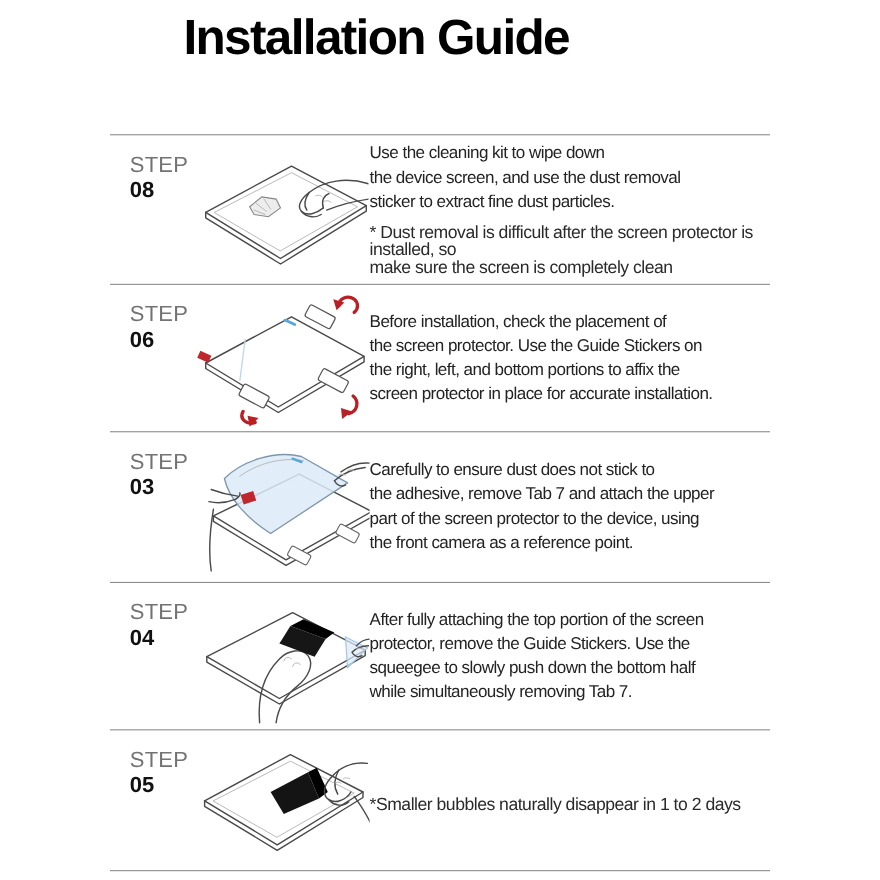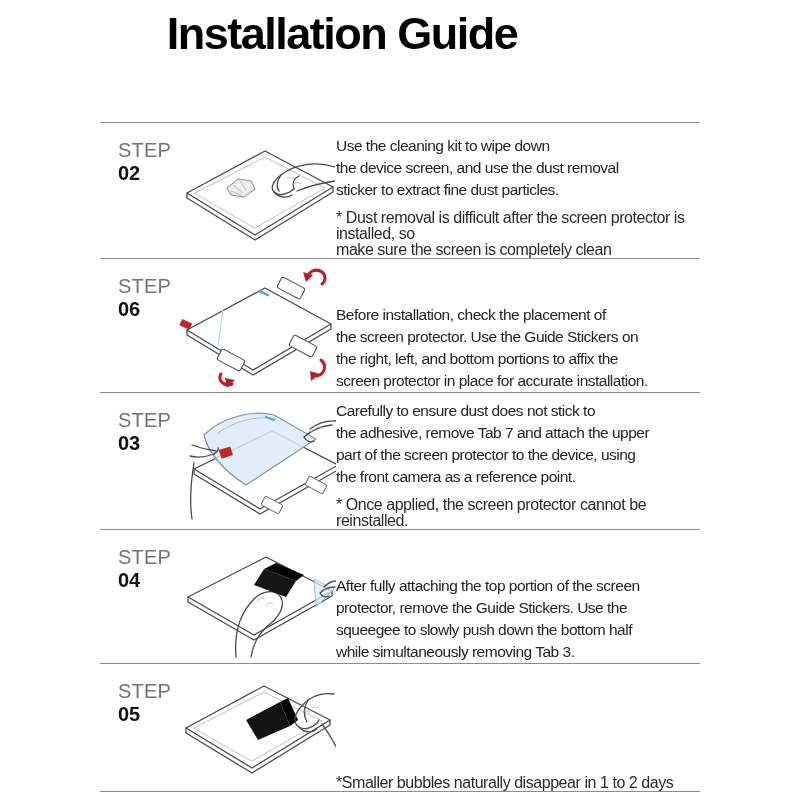--- a/index.html
+++ b/index.html
@@ -32,21 +32,21 @@
     font-size:20px;color:#737373;letter-spacing:0.2px;line-height:23px;
   }
   .step-label .num{
     font-size:20px;font-weight:bold;color:#111;line-height:23px;
   }
   .step-art{
     width:162px;flex:none;display:flex;align-items:center;justify-content:center;
   }
   .step-art svg{display:block;}
   .step-text{
-    flex:1;display:flex;flex-direction:column;justify-content:flex-end;
+    flex:1;display:flex;flex-direction:column;justify-content:center;
     padding-right:2px;
   }
   .body{
     font-size:15.5px;line-height:22px;letter-spacing:-0.5px;
     color:#232323;white-space:pre-line;
   }
   .note{
     font-size:16px;line-height:16px;letter-spacing:-0.45px;
     color:#2a2a2a;white-space:pre-line;margin-top:9px;
   }
@@ -57,21 +57,21 @@
 </head>
 <body>
 
 <div class="title">Installation Guide</div>
 
 <div class="guide">
 
   <div class="step-row">
     <div class="step-label">
       <div class="word">STEP</div>
-      <div class="num">02</div>
+      <div class="num">08</div>
     </div>
     <div class="step-art">
       <svg width="160" height="120" viewBox="0 0 160 120">
         <path class="sk" d="M12,62 L90,20 L158,56 L80,104 Z" fill="#fefefe"></path>
         <path class="sk" d="M12,62 L12,67 L80,109 L158,61 L158,56" fill="#f7f7f7"></path>
         <path class="thin" d="M20,62 L90,26 L150,57 L80,97 Z"></path>
 
         <path d="M52,57 l11,-9 13,2 4,8 -11,8 -13,-2 z" fill="#ededed" stroke="#888" stroke-width="1"></path>
         <path class="thin" d="M58,54 l9,7 M65,50 l6,9 M56,60 l10,4"></path>
 
@@ -171,21 +171,20 @@
 
         <path class="sk" d="M136,30 C144,24 152,21 162,22 M130,38 C138,31 148,27 158,26 M130,38 C132,42 136,44 140,42"></path>
         <path class="thin" d="M134,33 a4 3 0 0 1 6 0 M142,29 a4 3 0 0 1 6 0"></path>
       </svg>
     </div>
     <div class="step-text">
       <div class="body">Carefully to ensure dust does not stick to
 the adhesive, remove Tab 7 and attach the upper
 part of the screen protector to the device, using
 the front camera as a reference point.</div>
-      <div class="note">* Once applied, the screen protector cannot be reinstalled.</div>
     </div>
   </div>
 
   <div class="step-row">
     <div class="step-label">
       <div class="word">STEP</div>
       <div class="num">04</div>
     </div>
     <div class="step-art">
       <svg width="162" height="124" viewBox="0 0 162 124">
@@ -201,21 +200,21 @@
         <polygon points="90,34 102,28 130,40 122,46" fill="#000"></polygon>
 
         <path class="sk" d="M150,52 C154,48 158,46 162,46 M146,58 C150,54 156,52 161,52 M146,58 C148,62 152,63 155,61"></path>
         <path class="thin" d="M150,55 a3 2 0 0 1 5 0"></path>
       </svg>
     </div>
     <div class="step-text">
       <div class="body">After fully attaching the top portion of the screen
 protector, remove the Guide Stickers. Use the
 squeegee to slowly push down the bottom half
-while simultaneously removing Tab 3.</div>
+while simultaneously removing Tab 7.</div>
 
     </div>
   </div>
 
   <div class="step-row">
     <div class="step-label">
       <div class="word">STEP</div>
       <div class="num">05</div>
     </div>
     <div class="step-art">

